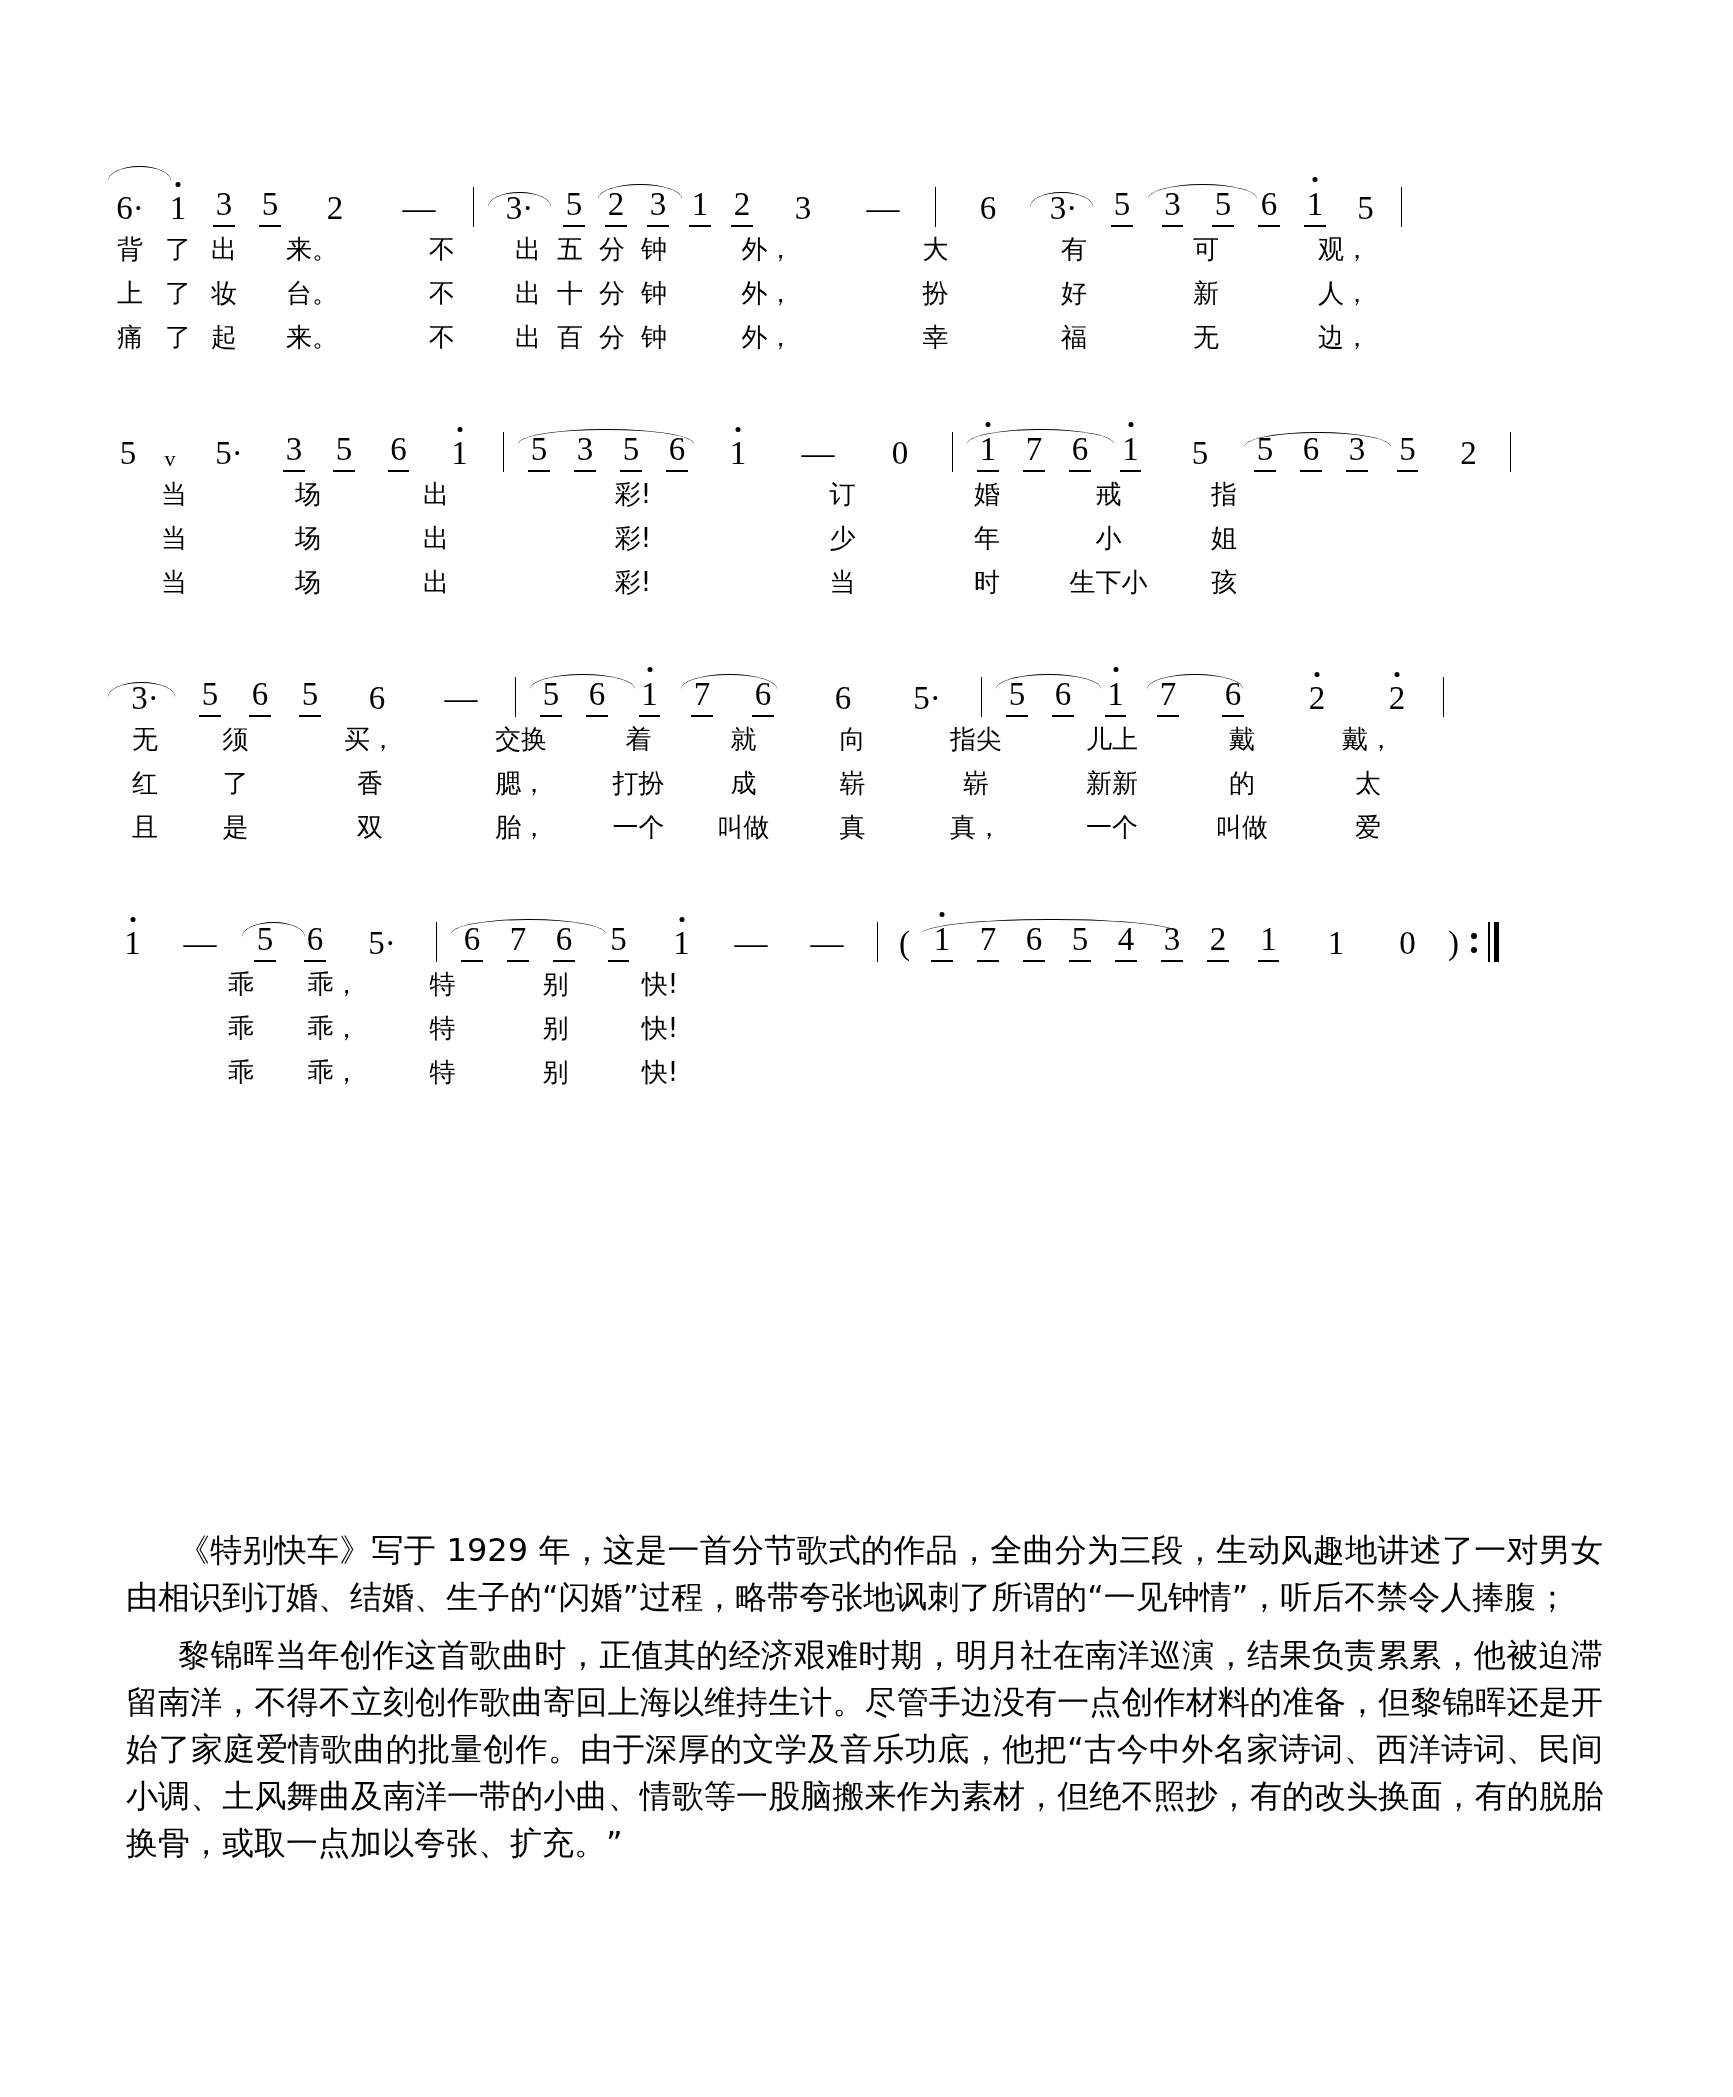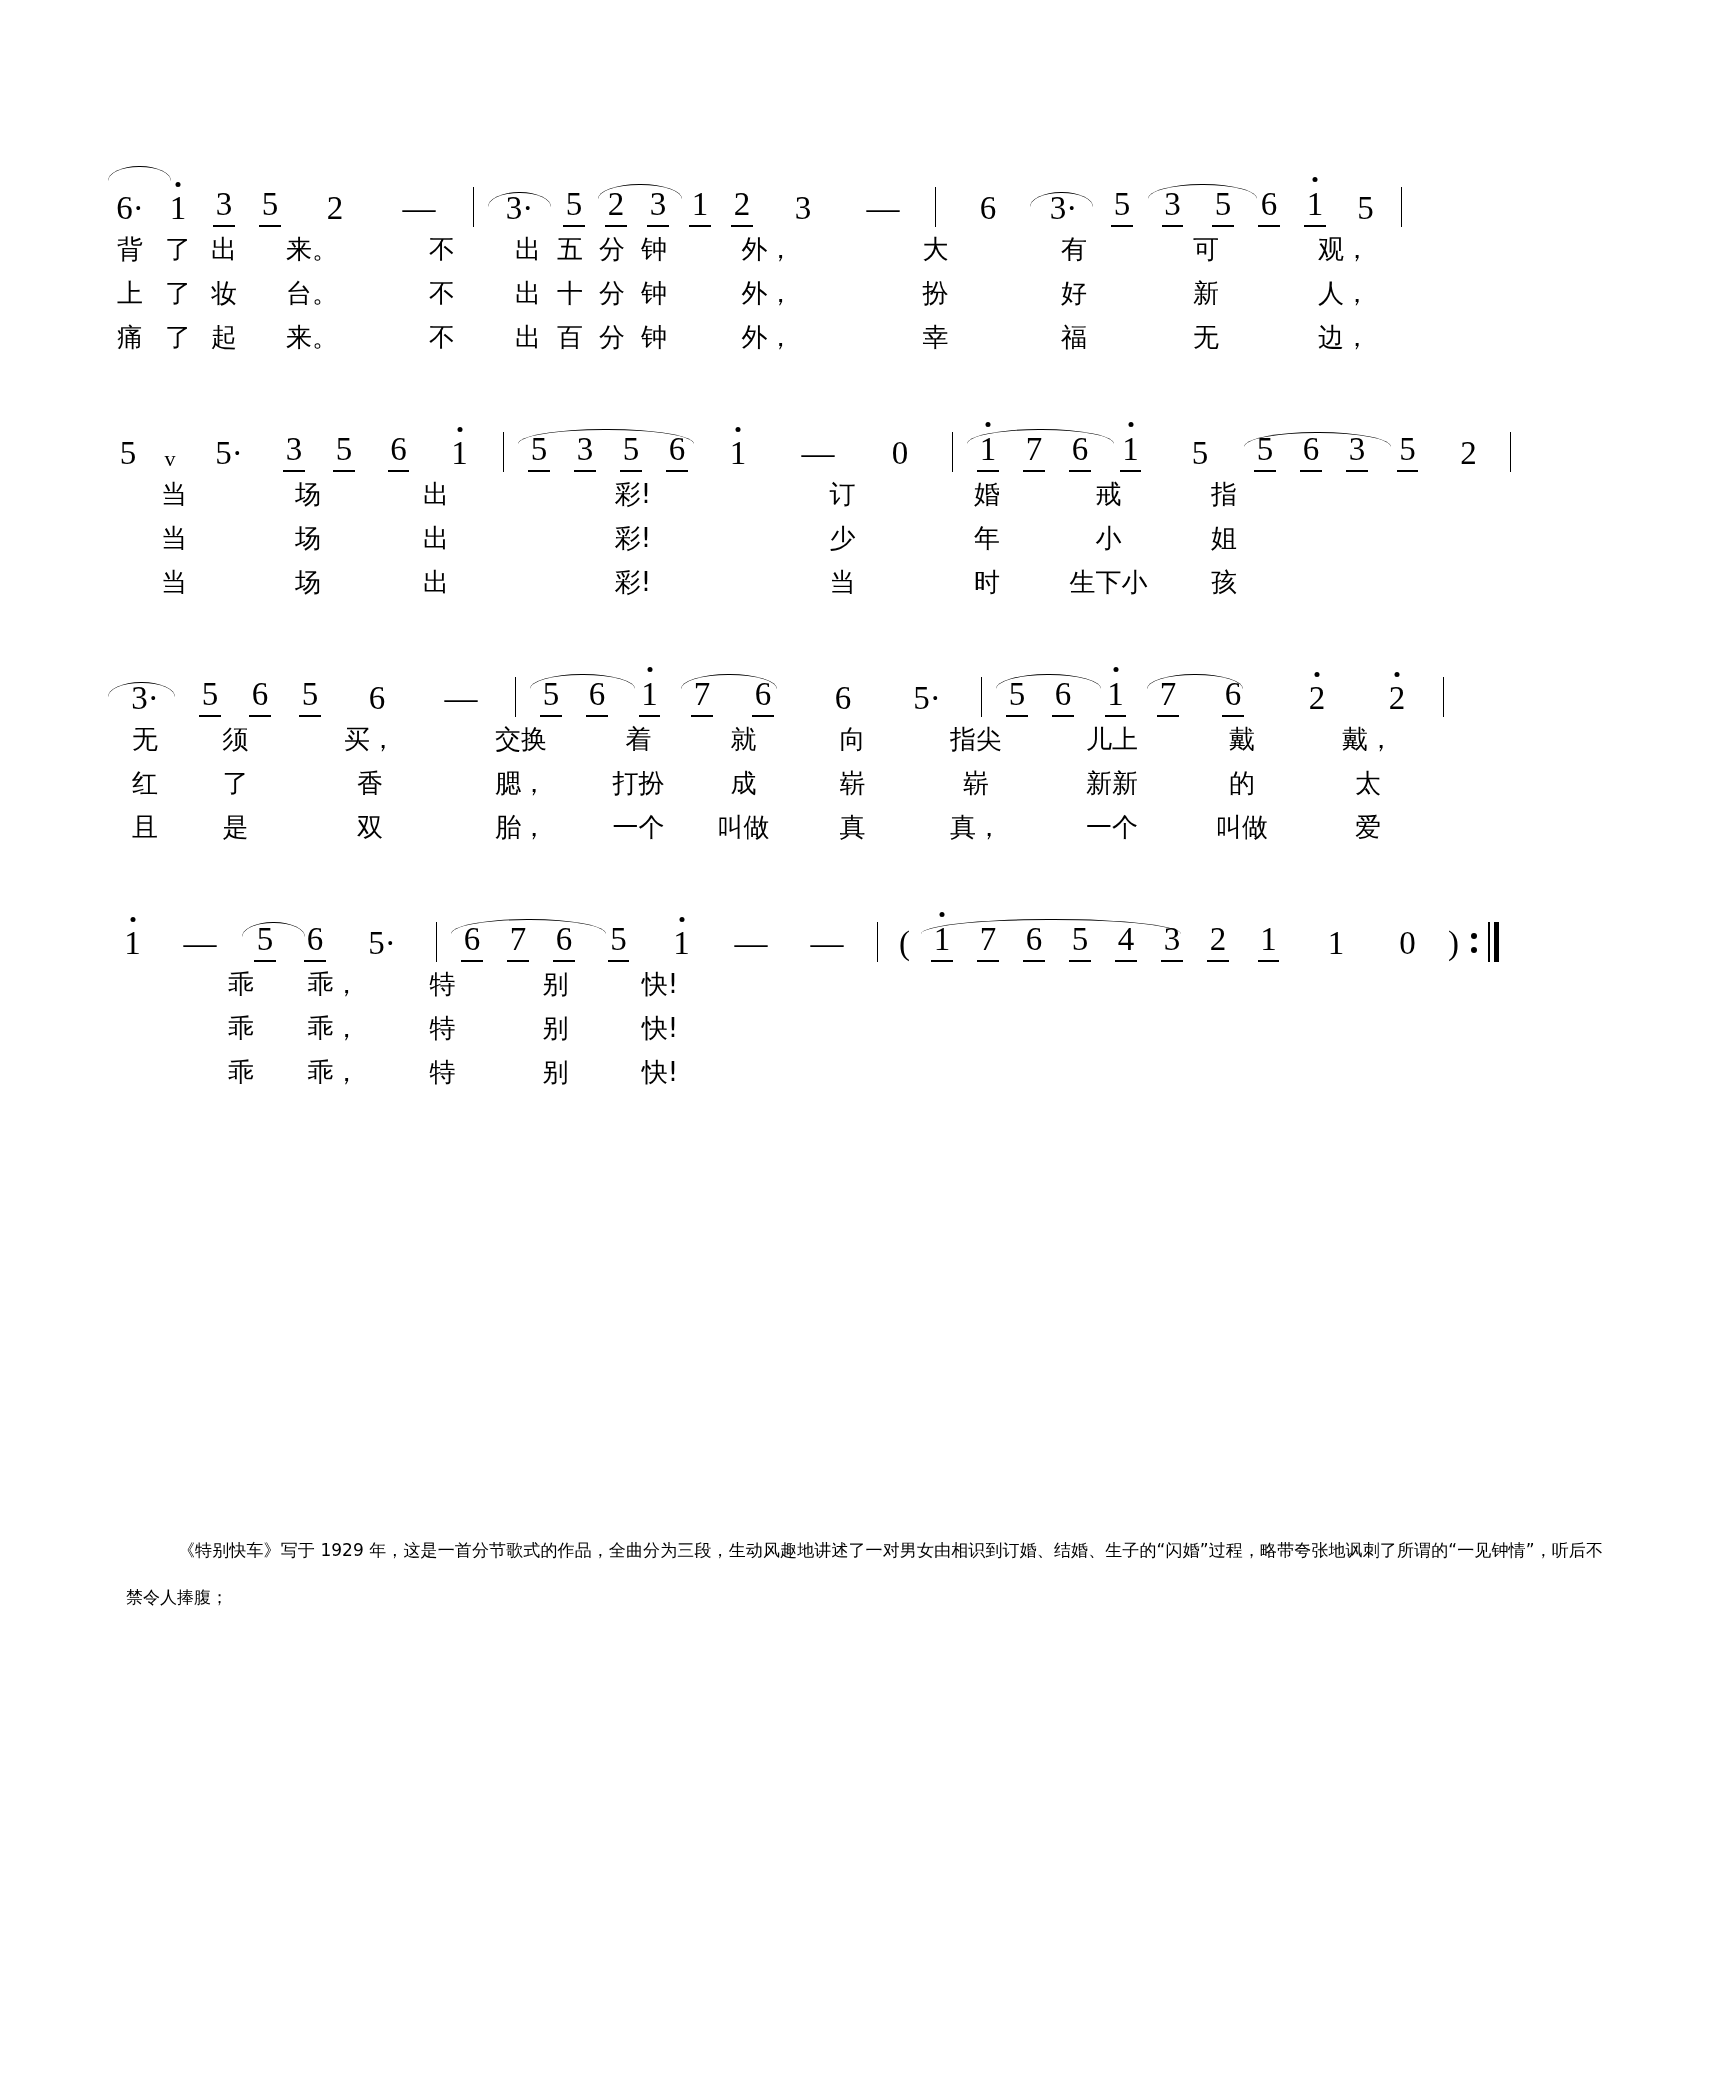--- a/index.html
+++ b/index.html
@@ -136,21 +136,21 @@
     white-space: nowrap;
   }
 
   
   .prose {
     position: absolute;
     left: 126px;
     top: 1527px;
     width: 1477px;
     font-family: "DejaVu Sans", "Liberation Sans", sans-serif;
-    font-size: 17px;
+    font-size: 32px;
     line-height: 47px;
     text-align: justify;
   }
   .prose p {
     margin: 0 0 11px 0;
     text-indent: 52px;
   }
 </style>
 </head>
 <body>
@@ -482,16 +482,17 @@
         <div class="lyr" style="width:113px">特</div>
         <div class="lyr" style="width:113px">别</div>
         <div class="lyr" style="width:96px">快!</div>
       </div>
     </div>
 
   </div>
 
   <div class="prose">
     <p>《特别快车》写于 1929 年，这是一首分节歌式的作品，全曲分为三段，生动风趣地讲述了一对男女由相识到订婚、结婚、生子的“闪婚”过程，略带夸张地讽刺了所谓的“一见钟情”，听后不禁令人捧腹；</p>
+    <p>黎锦晖当年创作这首歌曲时，正值其的经济艰难时期，明月社在南洋巡演，结果负责累累，他被迫滞留南洋，不得不立刻创作歌曲寄回上海以维持生计。尽管手边没有一点创作材料的准备，但黎锦晖还是开始了家庭爱情歌曲的批量创作。由于深厚的文学及音乐功底，他把“古今中外名家诗词、西洋诗词、民间小调、土风舞曲及南洋一带的小曲、情歌等一股脑搬来作为素材，但绝不照抄，有的改头换面，有的脱胎换骨，或取一点加以夸张、扩充。”</p>
   </div>
 
 </div>
 
 
 </body></html>

